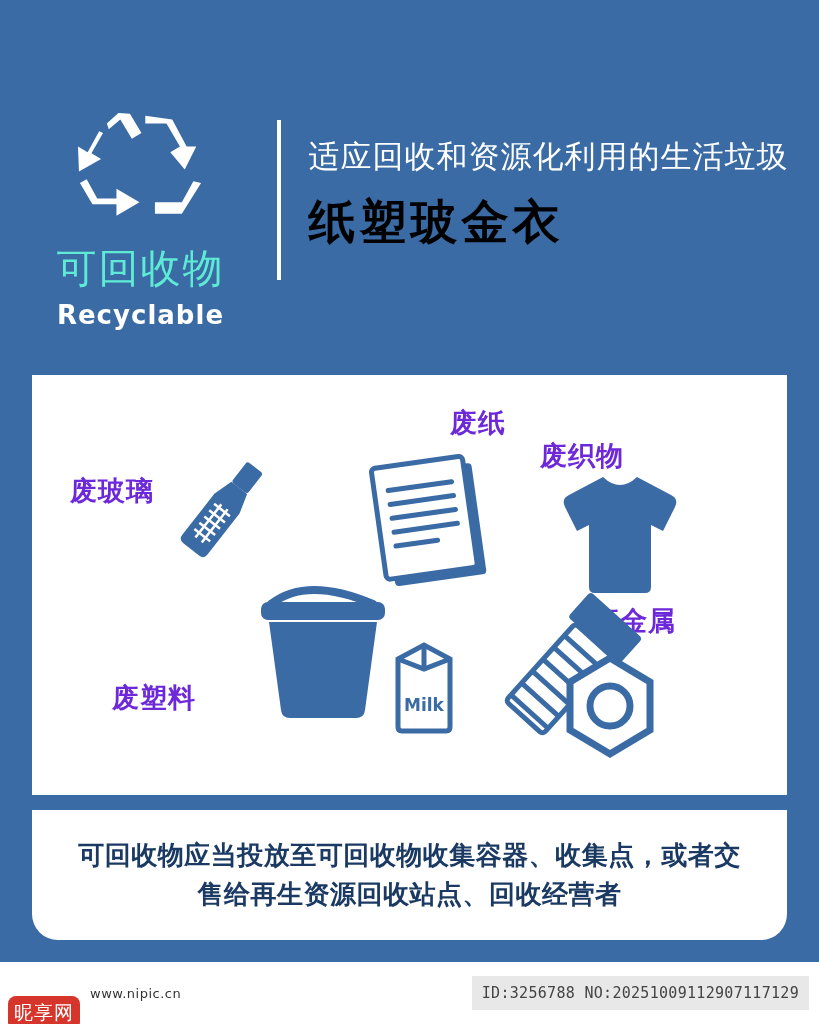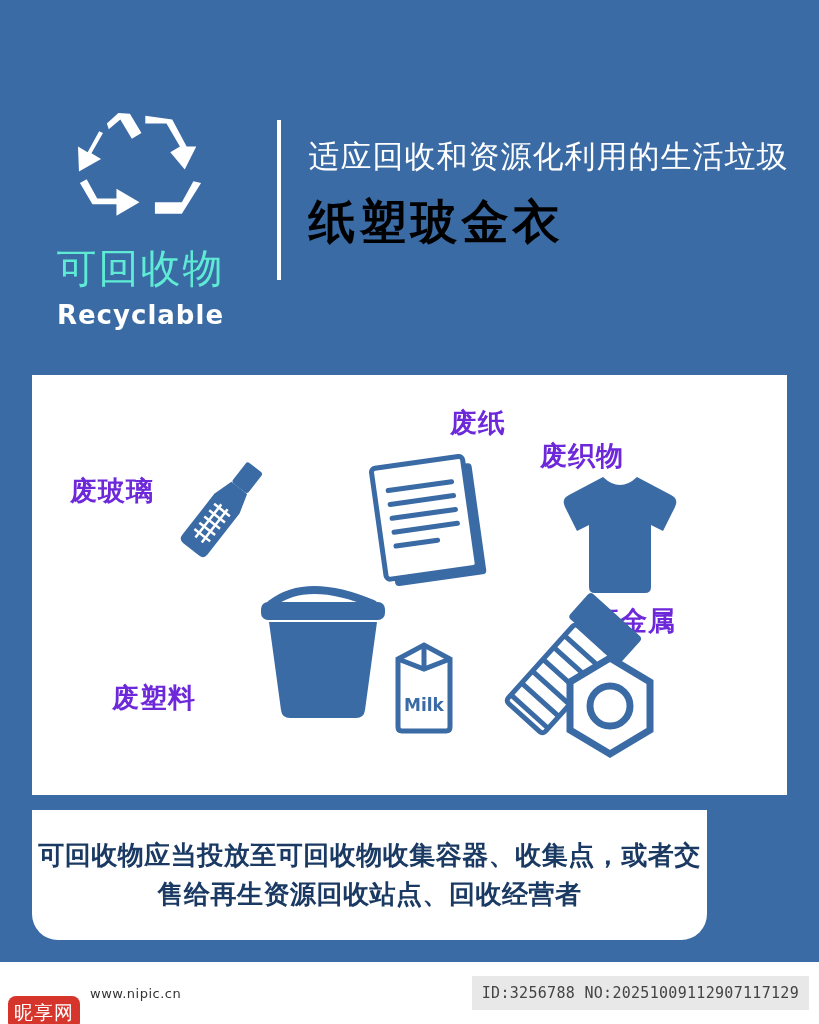--- a/index.html
+++ b/index.html
@@ -80,21 +80,21 @@
     font-weight: bold;
     letter-spacing: 1px;
     white-space: nowrap;
   }
   .panel .art { position: absolute; }
 
   
   .note {
     position: absolute;
     left: 32px; top: 810px;
-    width: 675px; height: 130px;
+    width: 755px; height: 130px;
     background: #ffffff;
     border-bottom-left-radius: 26px;
     border-bottom-right-radius: 26px;
     display: flex;
     align-items: center;
     justify-content: center;
   }
   .note-text {
     color: #1b3a63;
     font-size: 26px;

